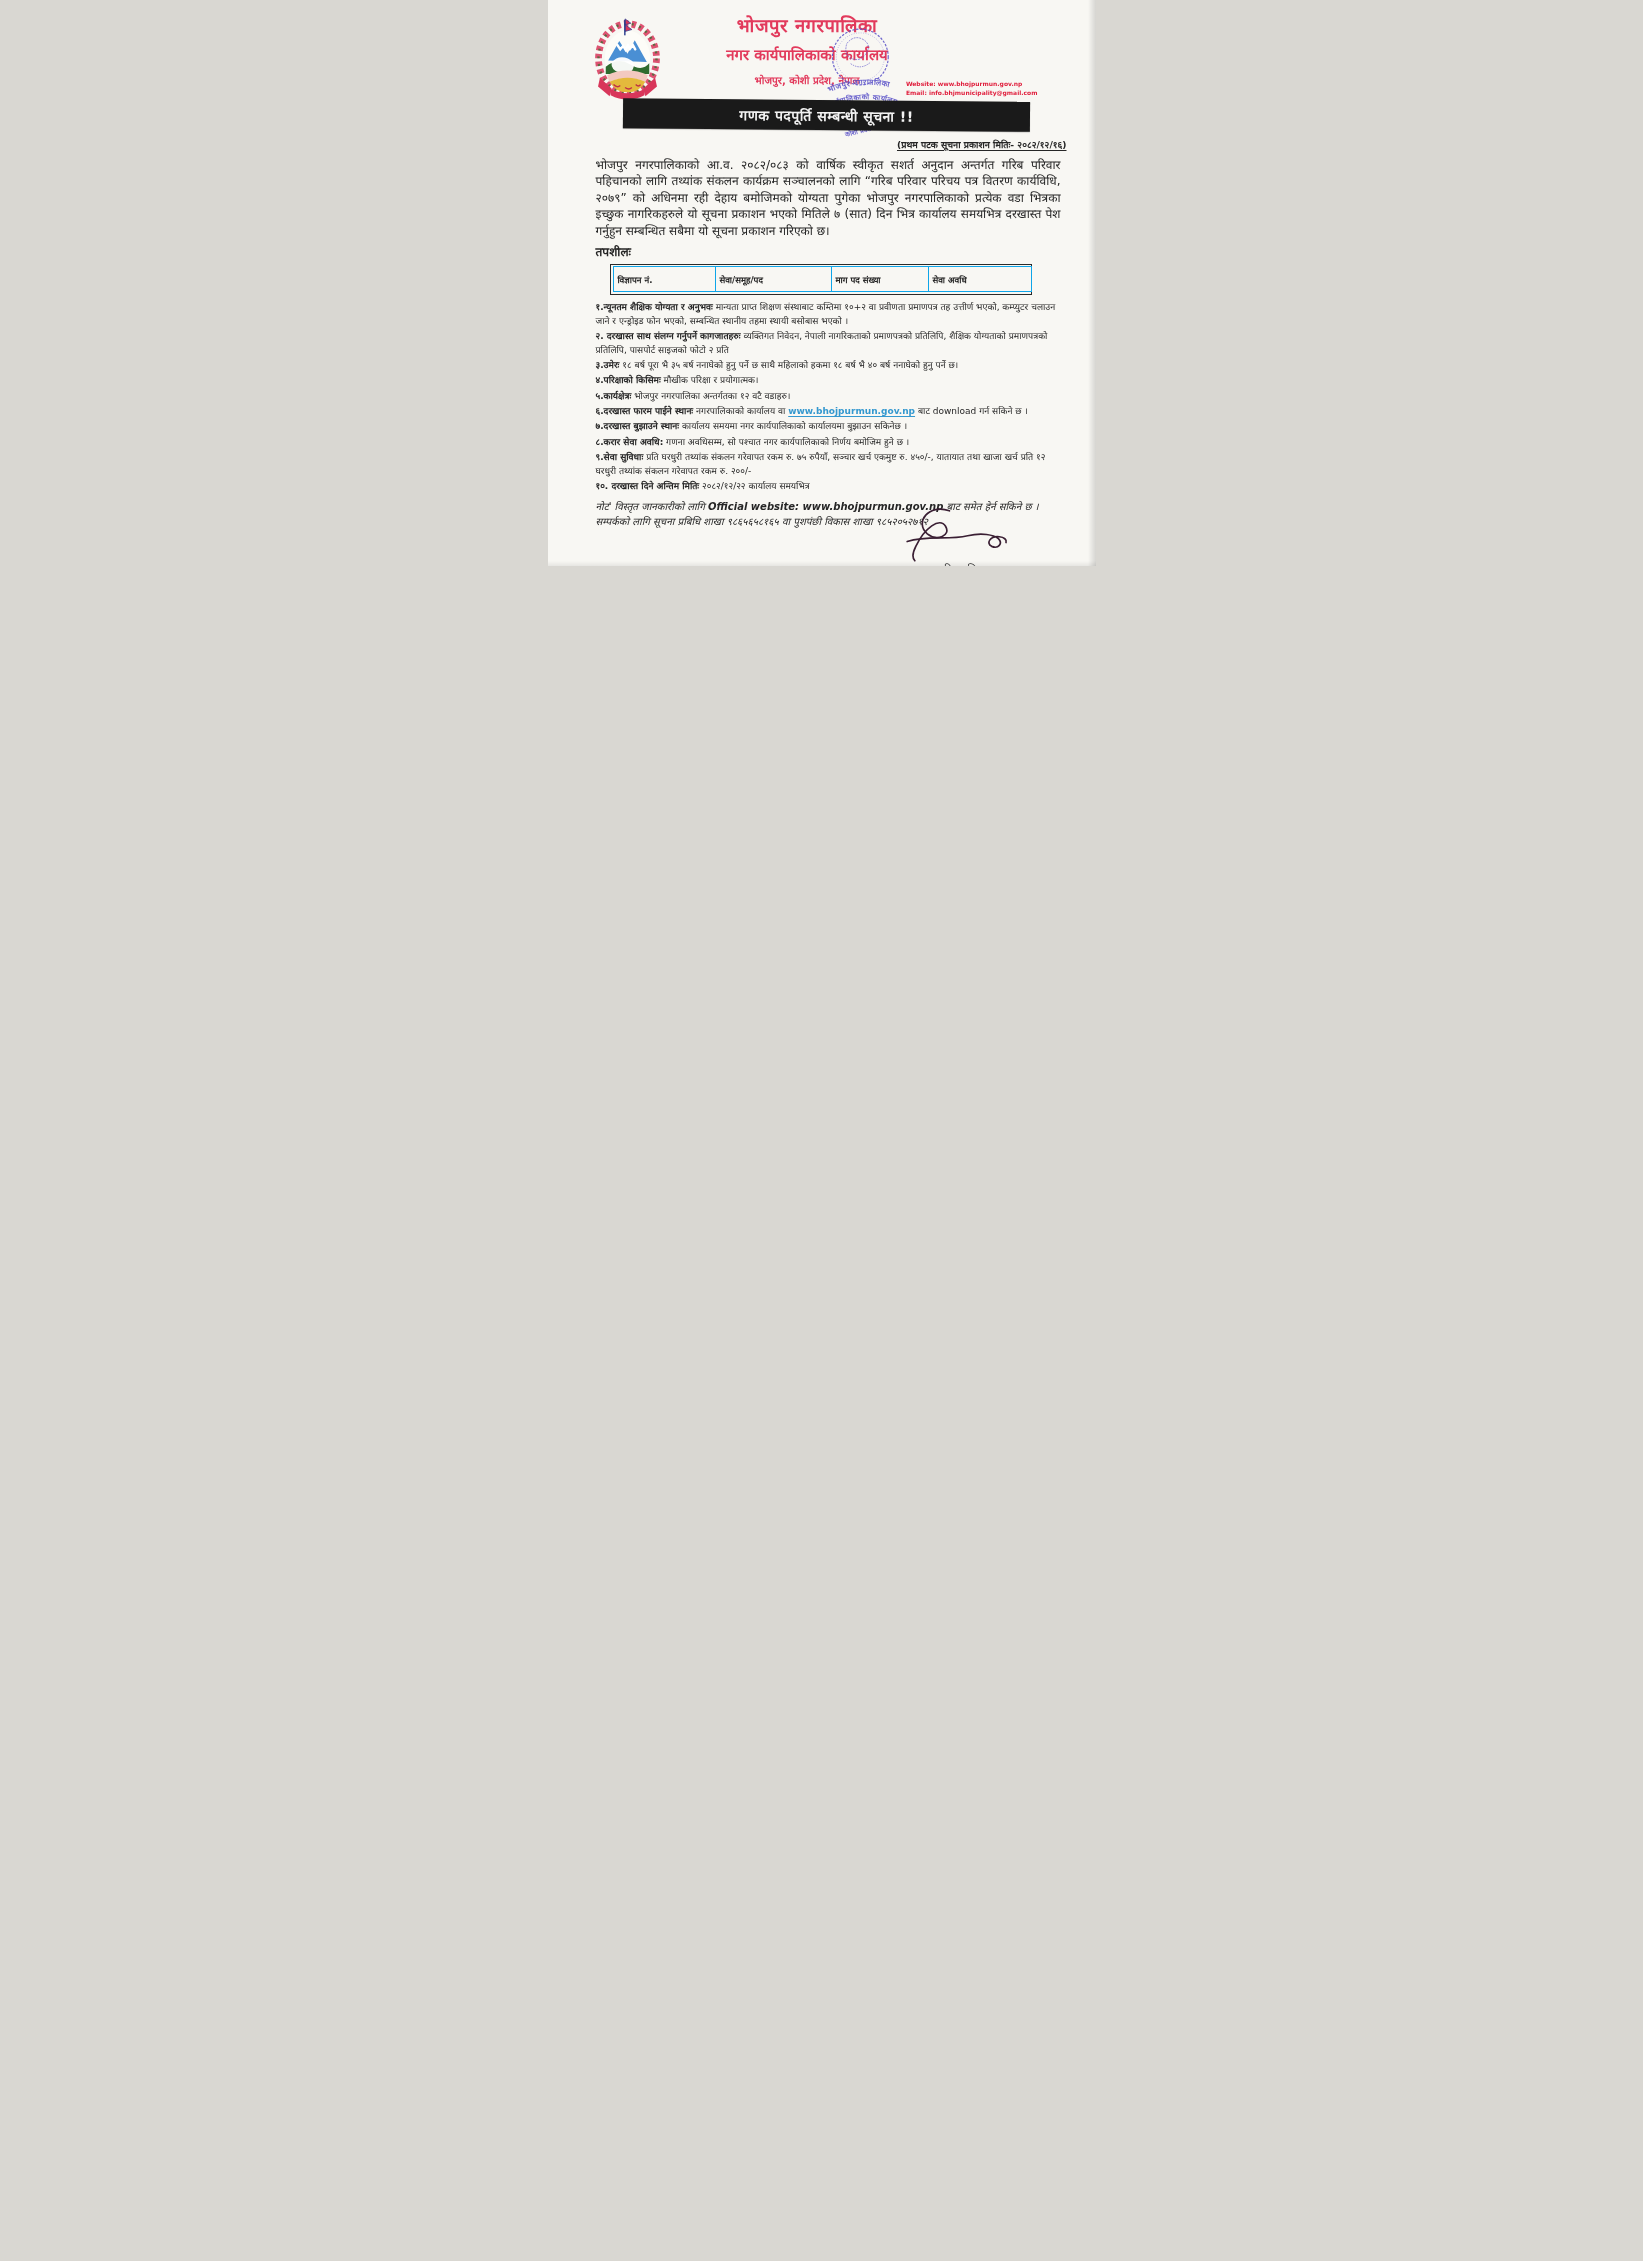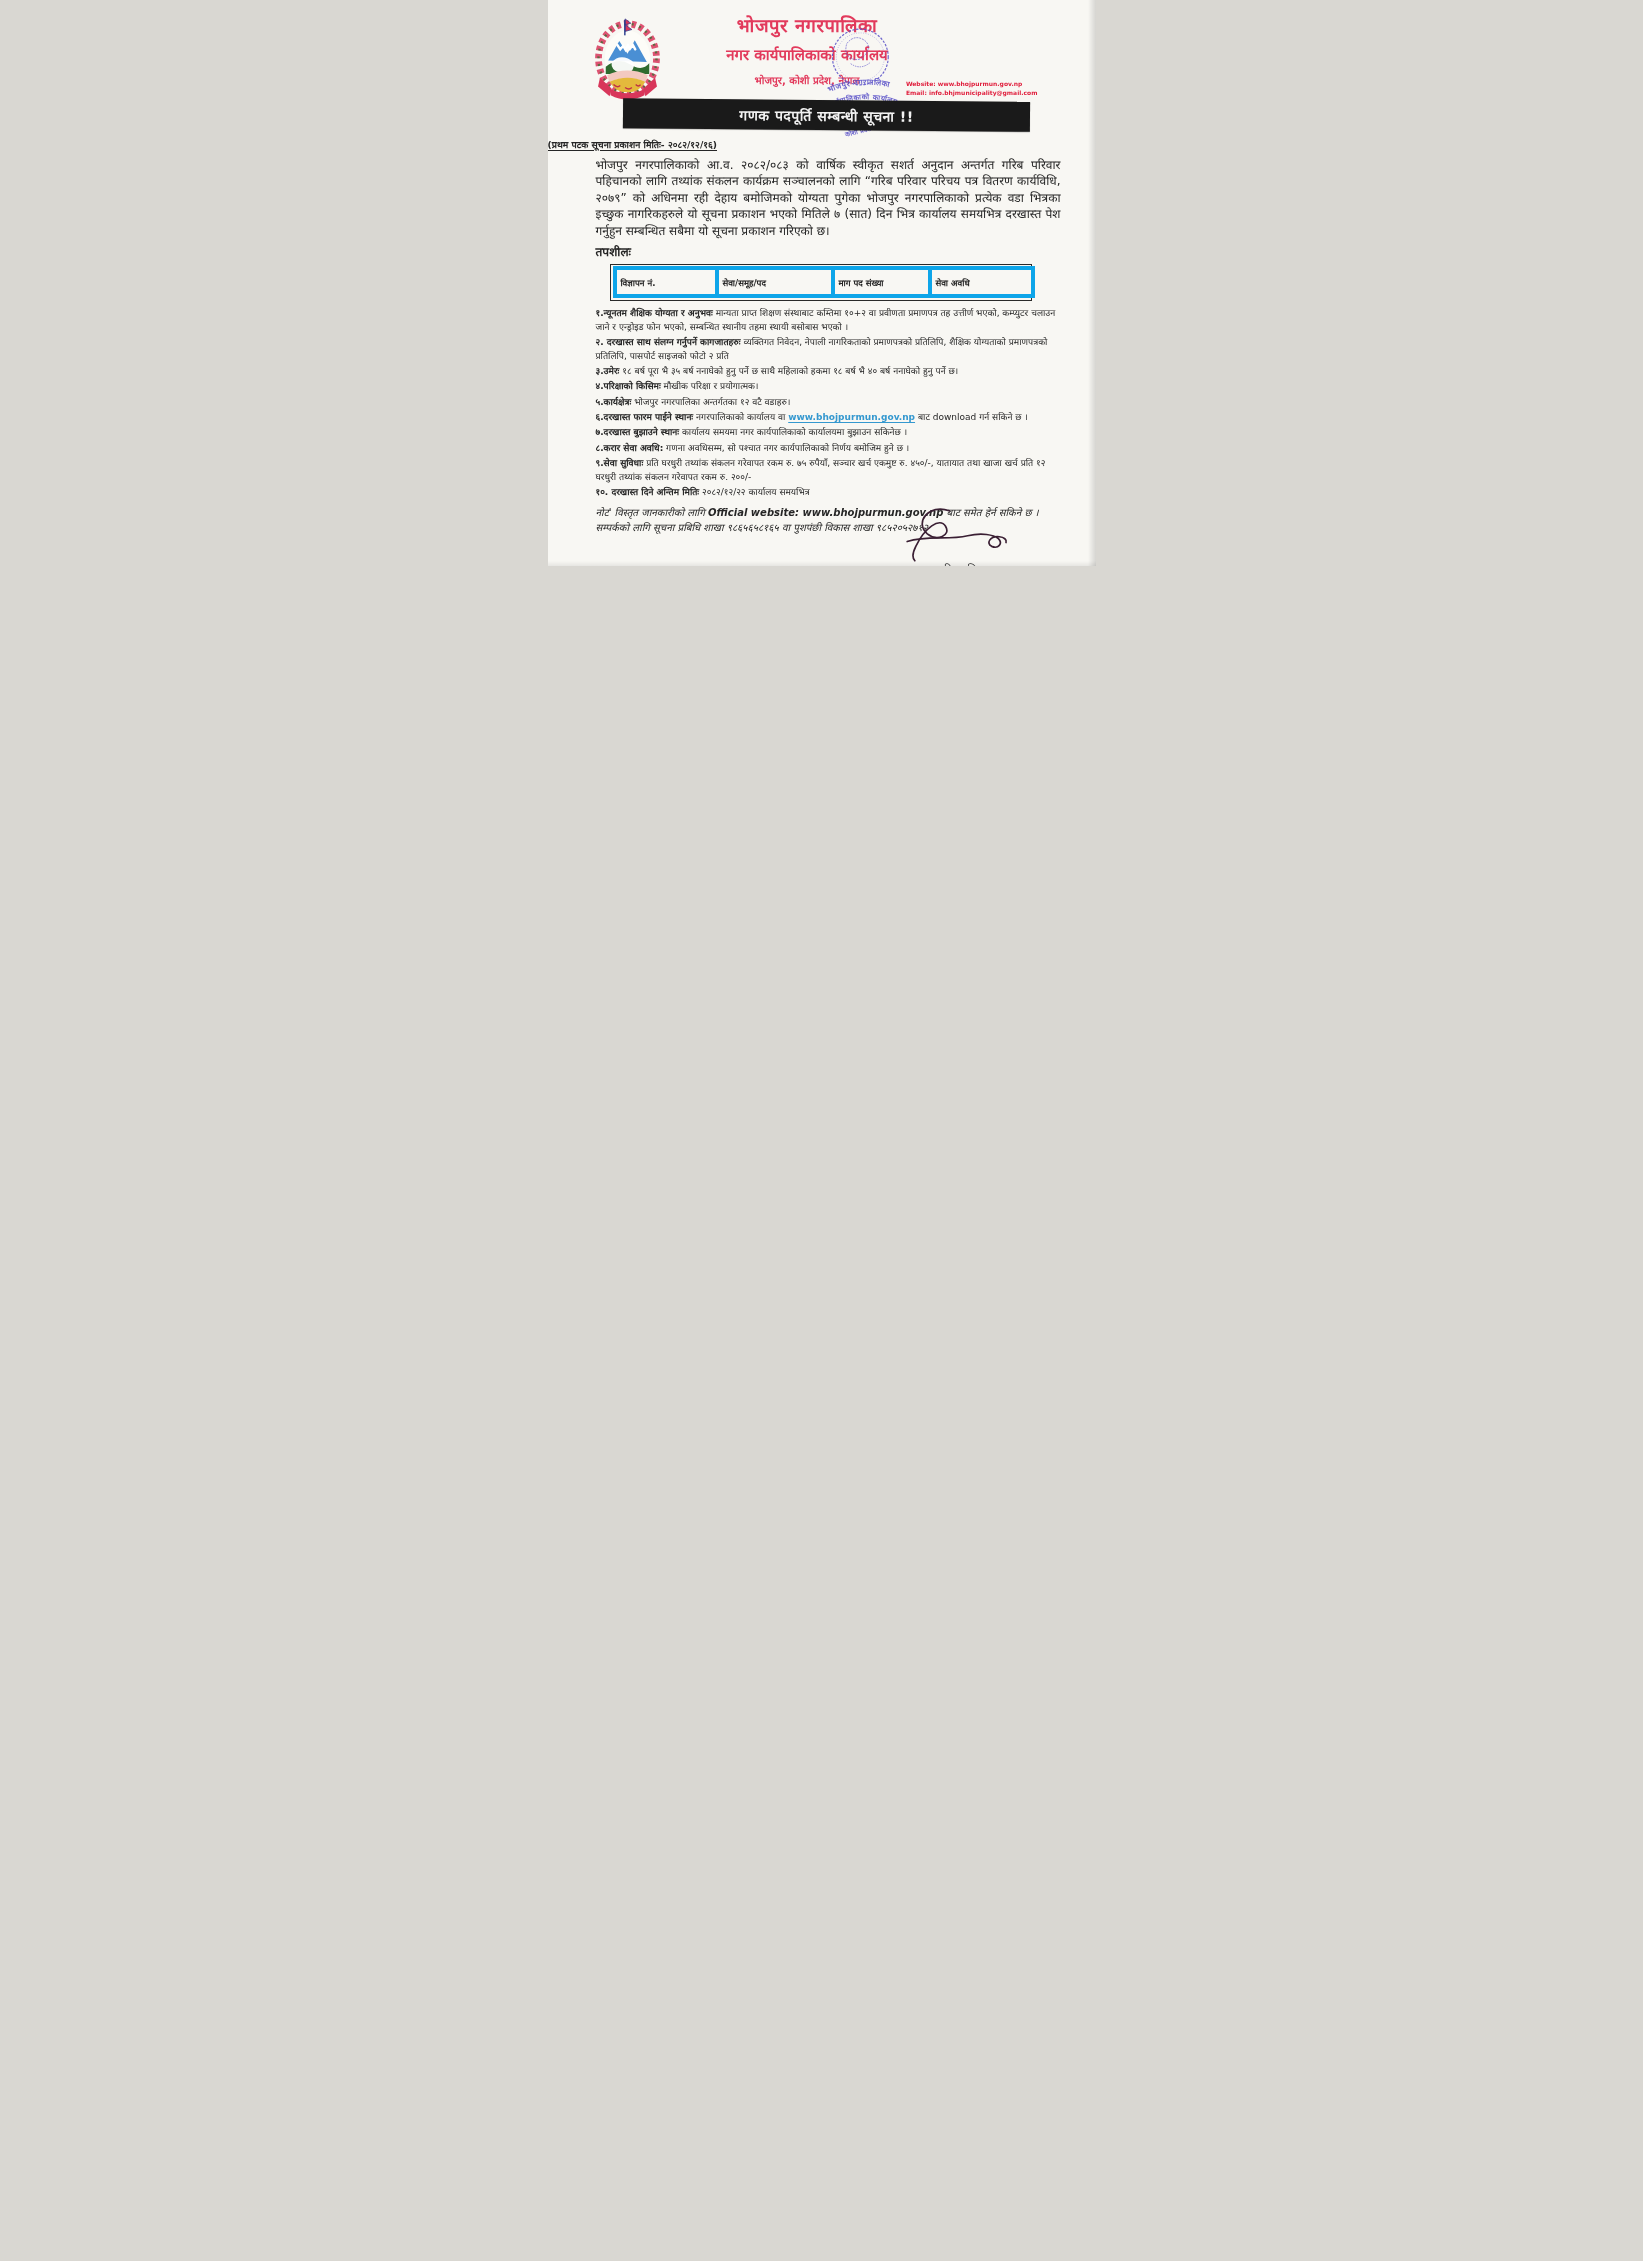--- a/index.html
+++ b/index.html
@@ -29,32 +29,32 @@
   .round-stamp { position:absolute; left:269px; top:22px; width:103px; height:119px; opacity:.88; }
   
   .banner {
     position:absolute; left:75px; top:100px; width:407px; height:30px;
     background:#1a1a1a; transform:rotate(0.5deg);
     display:flex; align-items:center; justify-content:center;
     color:#f2f2f2; font-size:14px; font-weight:bold; letter-spacing:0.5px;
     box-shadow:0 0.5px 1px rgba(0,0,0,.35);
   }
   .subtitle {
-    position:absolute; left:0; right:29px; top:138px; text-align:left;
+    position:absolute; left:0; right:29px; top:138px; text-align:right;
     font-size:9.2px; font-weight:bold; text-decoration:underline;
     text-underline-offset:1.9px;
   }
   
   .content { position:absolute; left:48px; top:157px; width:465px; }
   .intro { margin:0; font-size:12px; line-height:16.4px; text-align:justify; }
   .tapasil { margin:4.4px 0 0 0; font-size:12px; font-weight:bold; }
   .tablewrap { margin:3.4px 0 0 14.5px; width:417px; border:1px solid #2a2a2a; padding:1.5px; }
   table { border-collapse:collapse; table-layout:fixed; width:100%; }
   col.c1{width:102px} col.c2{width:116px} col.c3{width:97px} col.c4{width:103px}
-  th,td { border:4px solid #0ea5e9; padding:1px 3.9px; font-size:8.5px; text-align:left; }
+  th,td { border:1px solid #0ea5e9; padding:1px 3.9px; font-size:8.5px; text-align:left; }
   th { height:22px; vertical-align:middle; }
   td { height:40px; vertical-align:middle; line-height:15px; font-weight:bold; }
   td.plain { font-weight:normal; }
   .items { list-style:none; margin:6.3px 0 0 0; padding:0; font-size:9px; line-height:13.5px; }
   .items li { margin:0 0 1.9px 0; text-align:left; }
   .items .lbl { font-weight:bold; }
   .items a { color:#3498cf; font-weight:bold; text-decoration:underline; text-underline-offset:1.5px; }
   .note { margin:6.8px 0 0 0; font-size:10px; line-height:14.5px;font-style:italic; }
   .note .lat  { font-weight:bold; }
   .note .site { font-weight:bold; }

